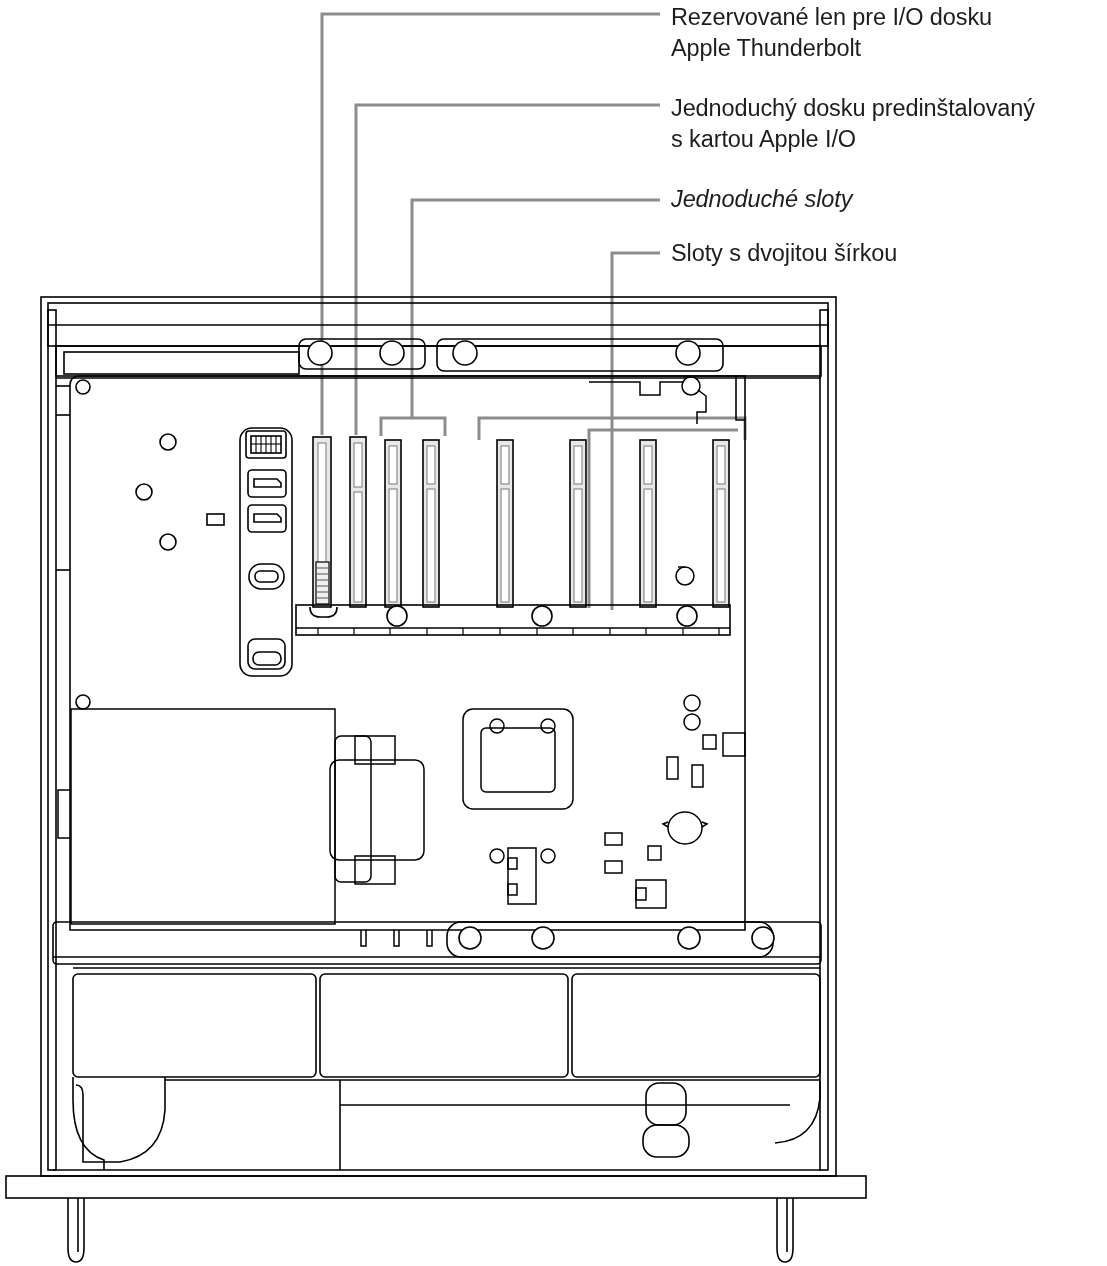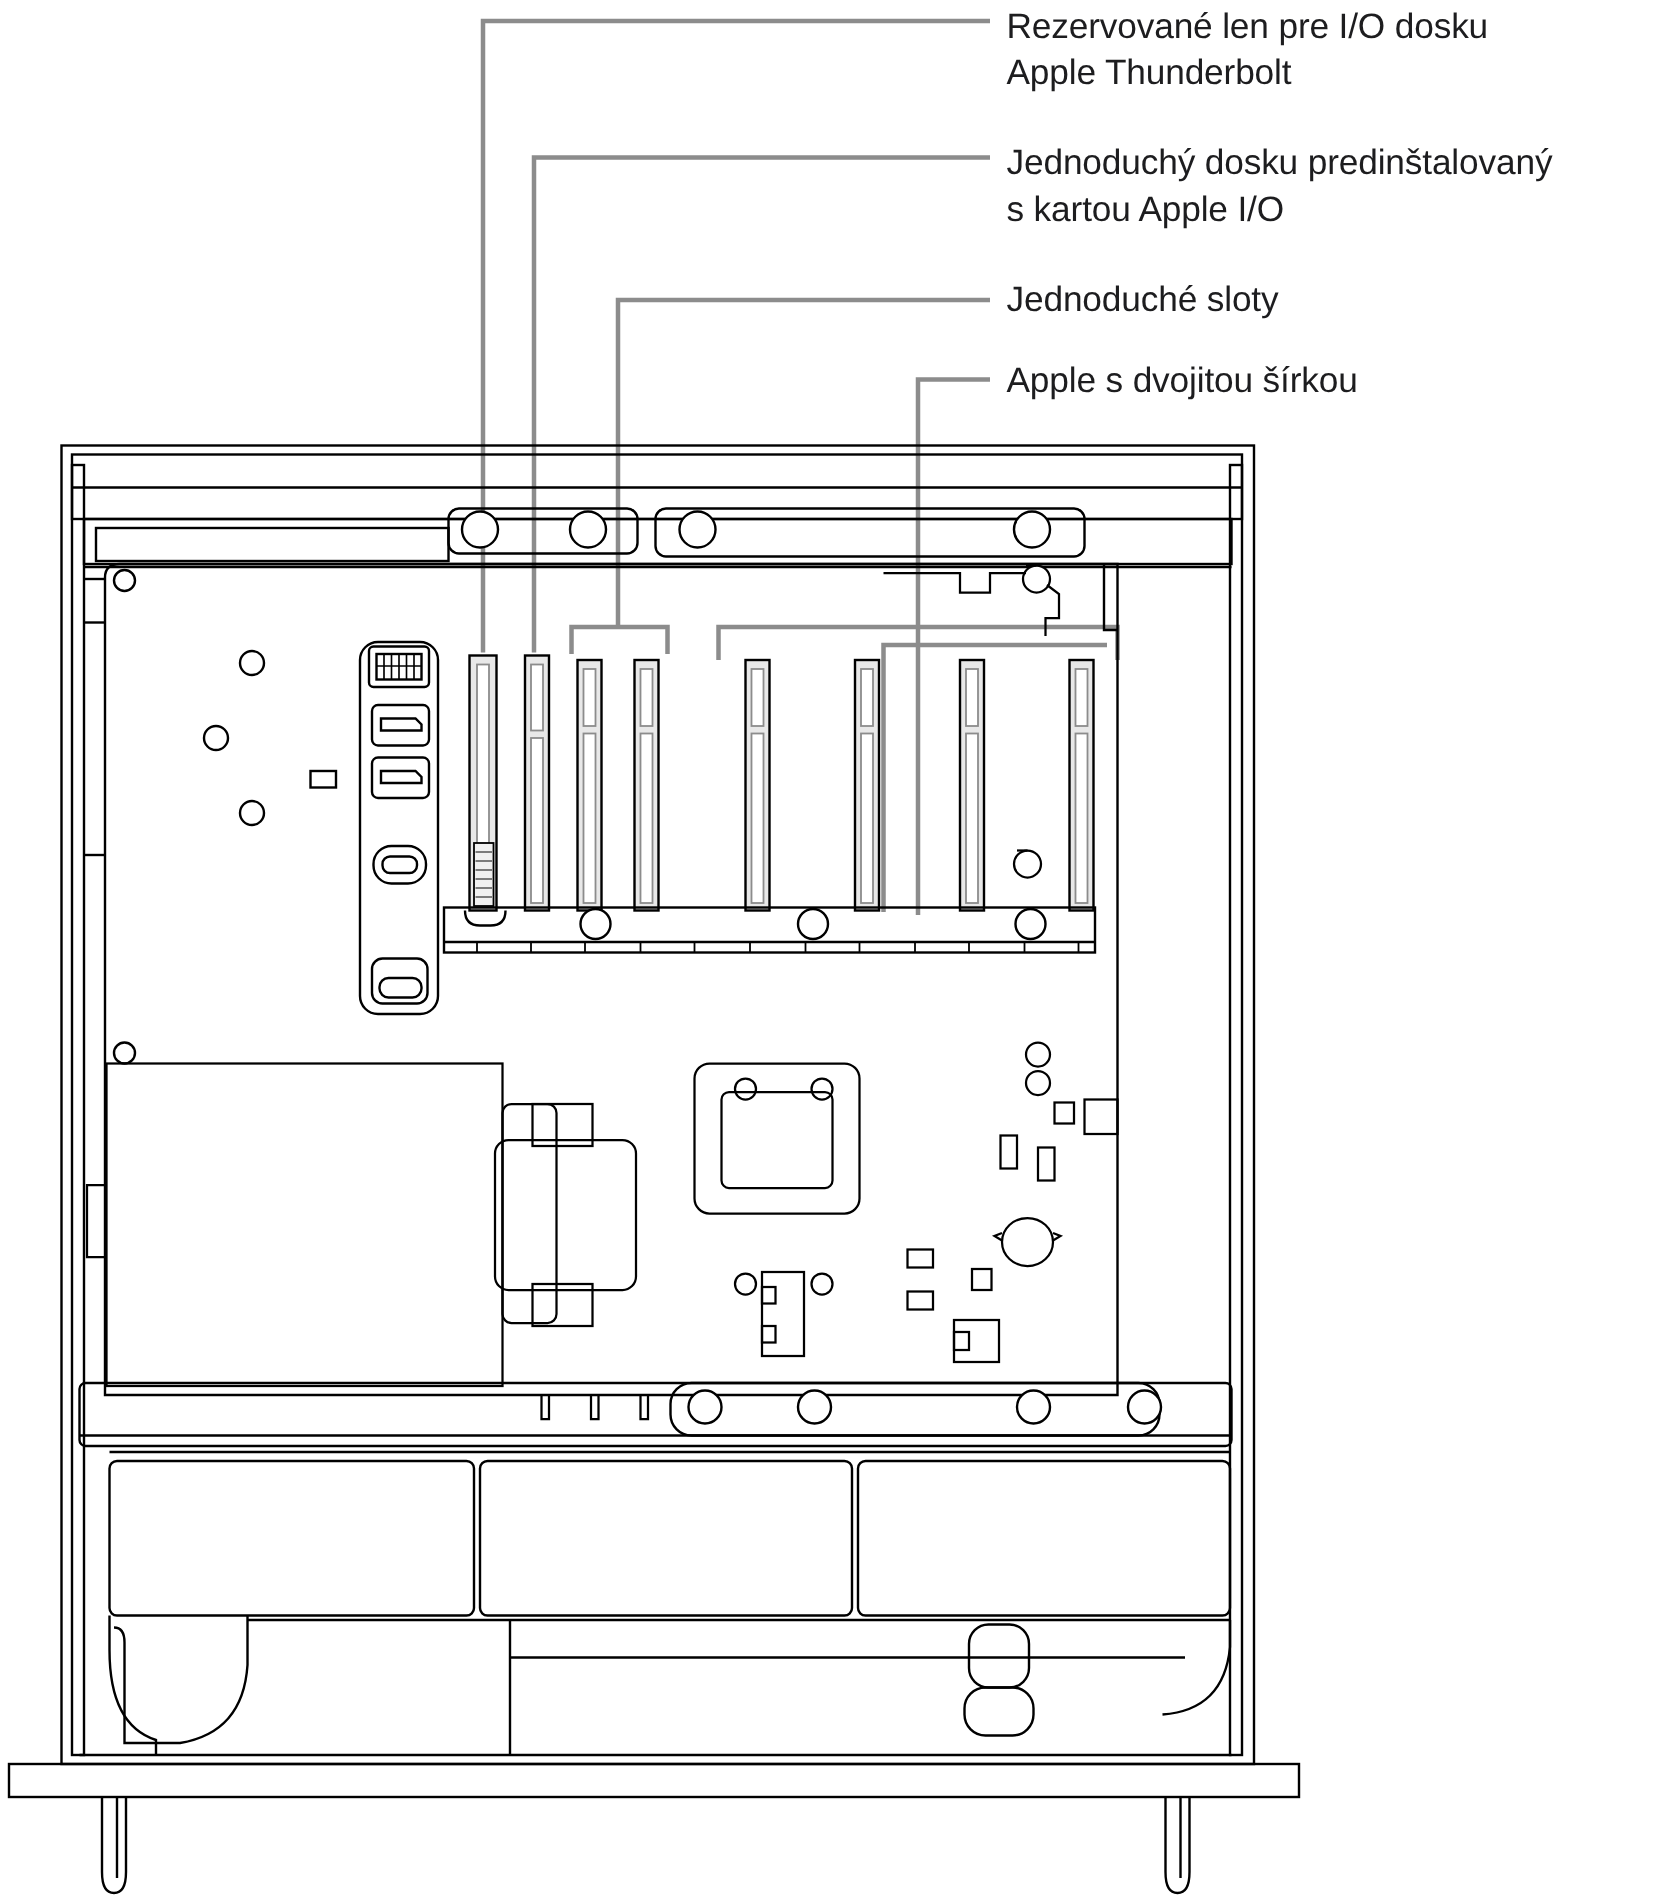--- a/index.html
+++ b/index.html
@@ -38,21 +38,21 @@
     position: absolute;
     font-family: "Liberation Sans", sans-serif;
     font-size: 23.5px;
     line-height: 31px;
     color: #1d1d1f;
     white-space: pre-line;
     letter-spacing: -0.1px;
   }
   .callout-1 { left: 671px; top: 2px; }
   .callout-2 { left: 671px; top: 93px; }
-  .callout-3 { left: 671px; top: 184px; }
+  .callout-3 { left: 671px; top: 184px; font-style: italic; }
   .callout-4 { left: 671px; top: 238px; }
 </style>
 </head>
 <body>
 
 <div id="stage">
 
   <svg class="layer" viewBox="0 0 1107 1266" xmlns="http://www.w3.org/2000/svg">
 
     <g fill="none" stroke="#8c8c8c" stroke-width="3">
@@ -321,16 +321,16 @@
     </g>
 
   </svg>
 
   <div class="callout-labels">
     <div class="callout callout-1">Rezervované len pre I/O dosku
 Apple Thunderbolt</div>
     <div class="callout callout-2">Jednoduchý dosku predinštalovaný
 s kartou Apple I/O</div>
     <div class="callout callout-3">Jednoduché sloty</div>
-    <div class="callout callout-4">Apple s dvojitou šírkou</div>
+    <div class="callout callout-4">Sloty s dvojitou šírkou</div>
   </div>
 
 </div>
 
 </body></html>

